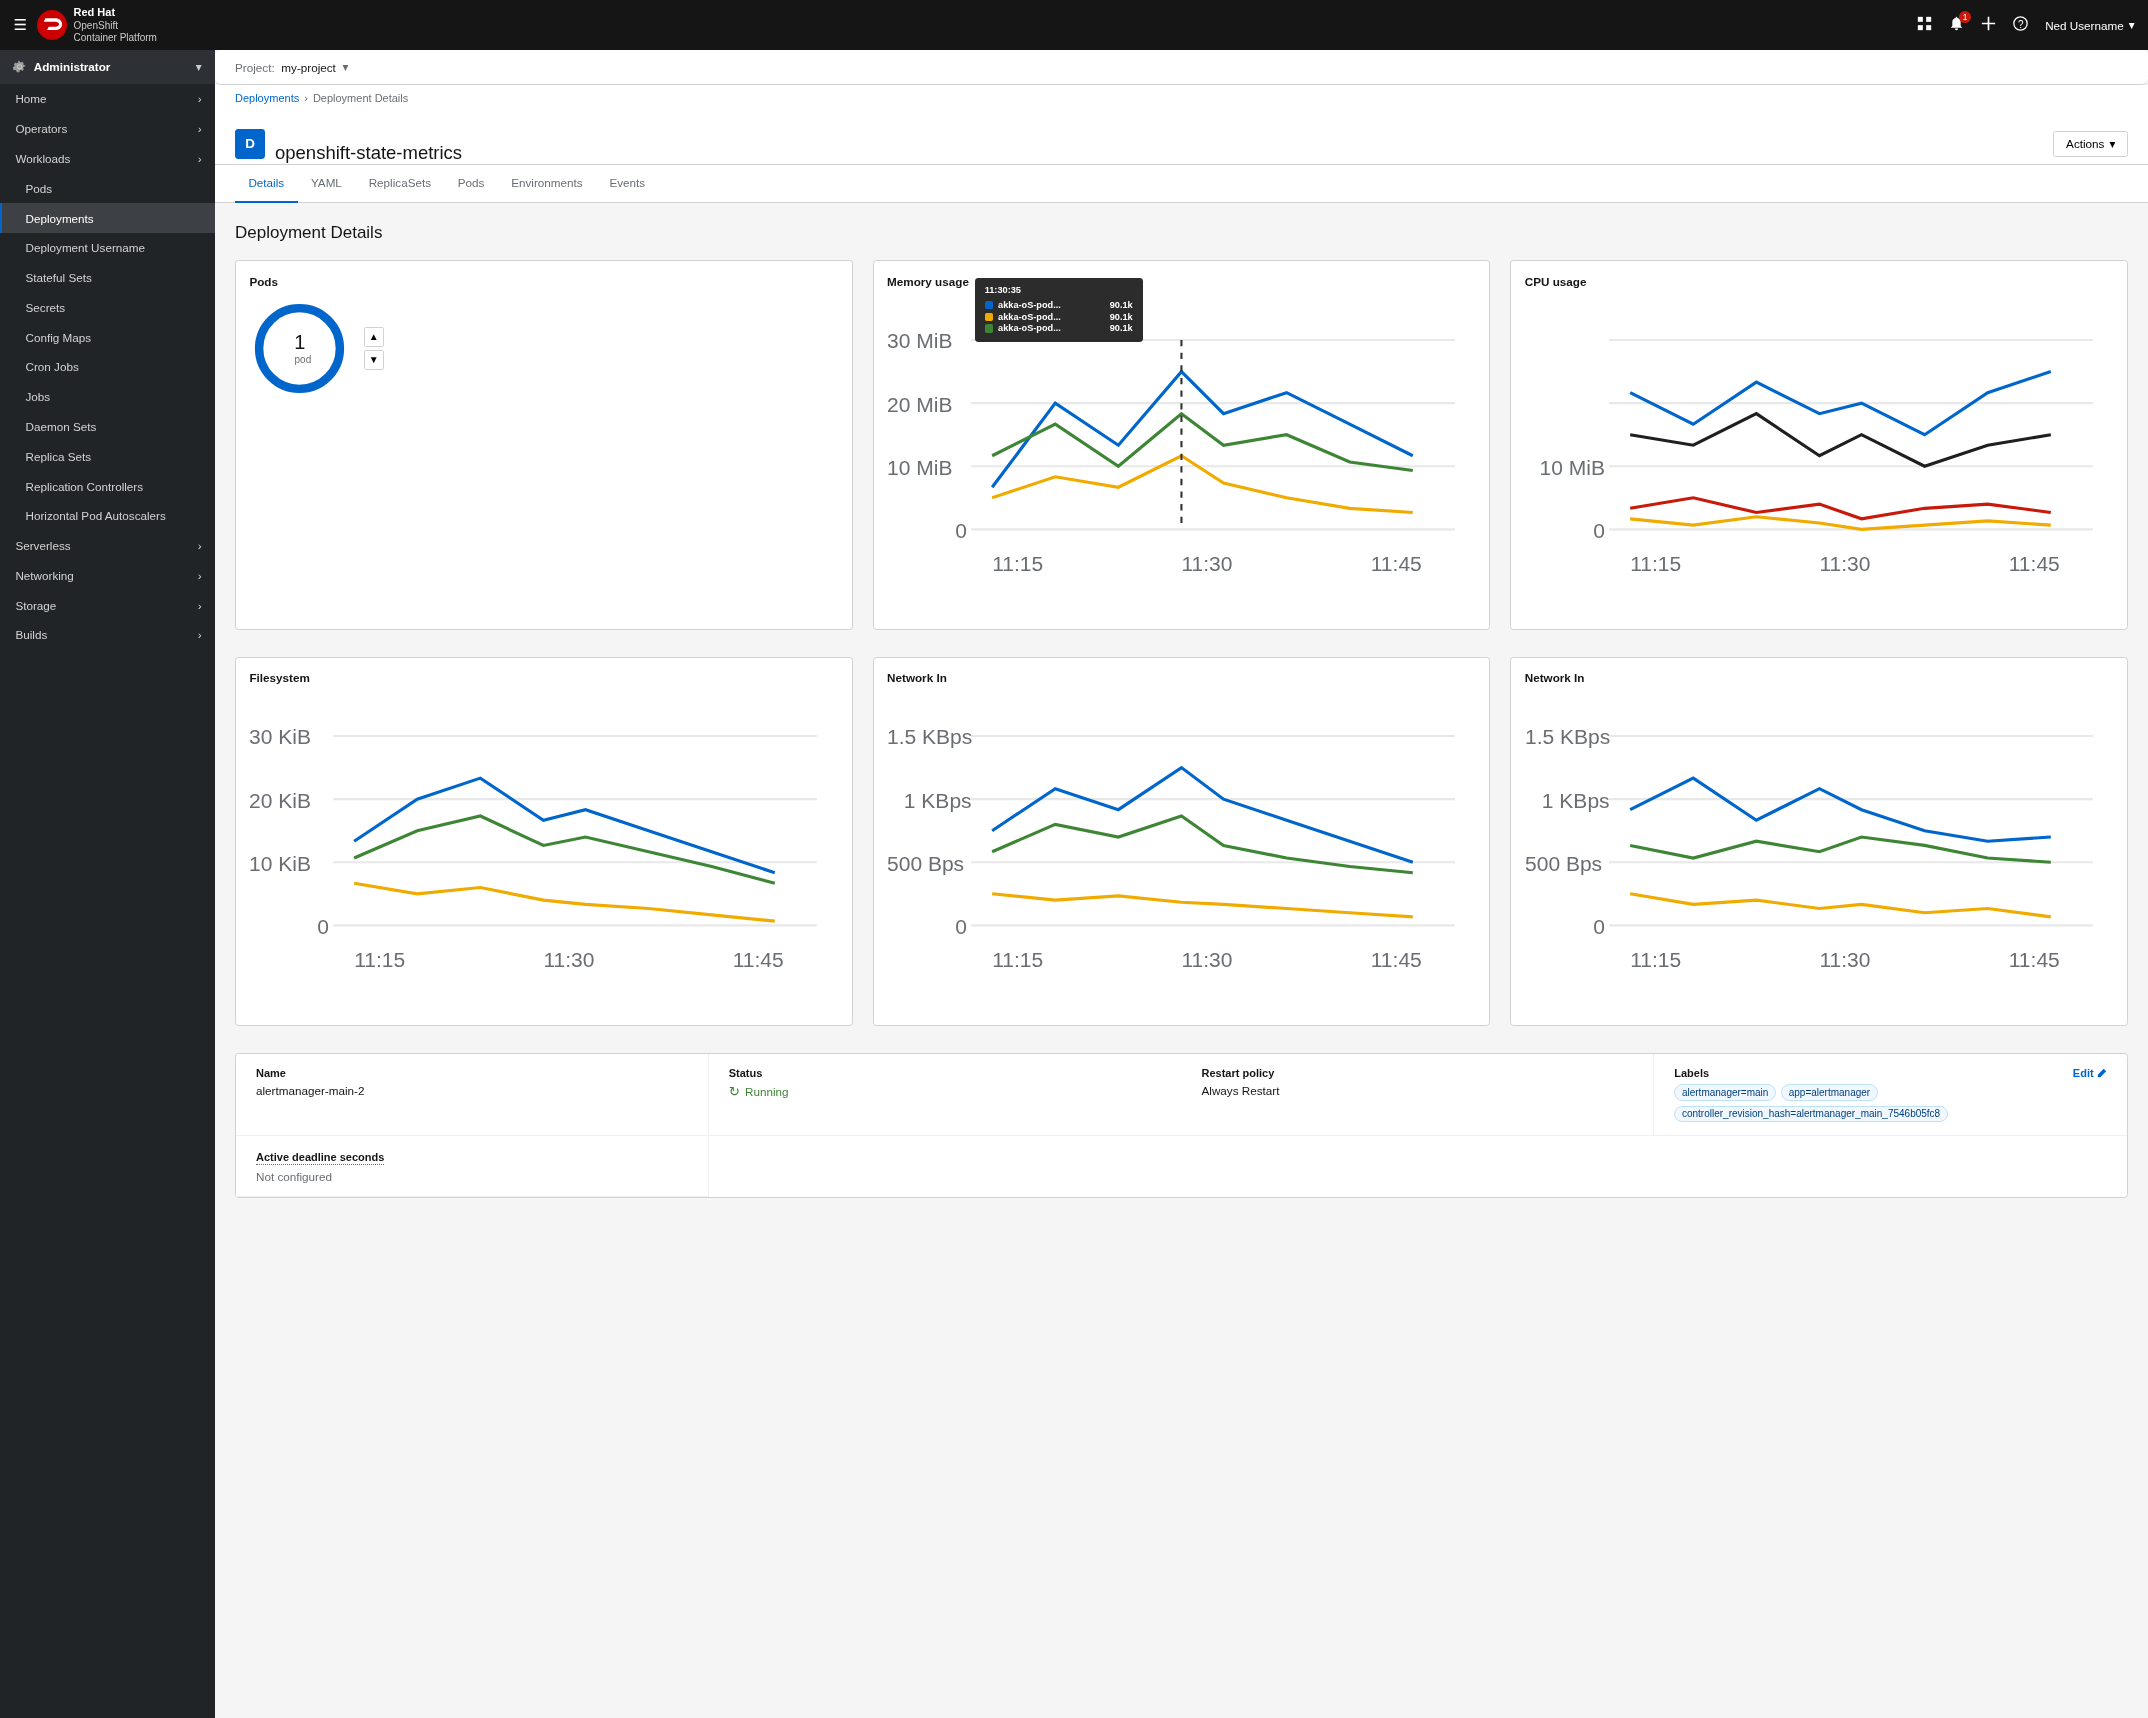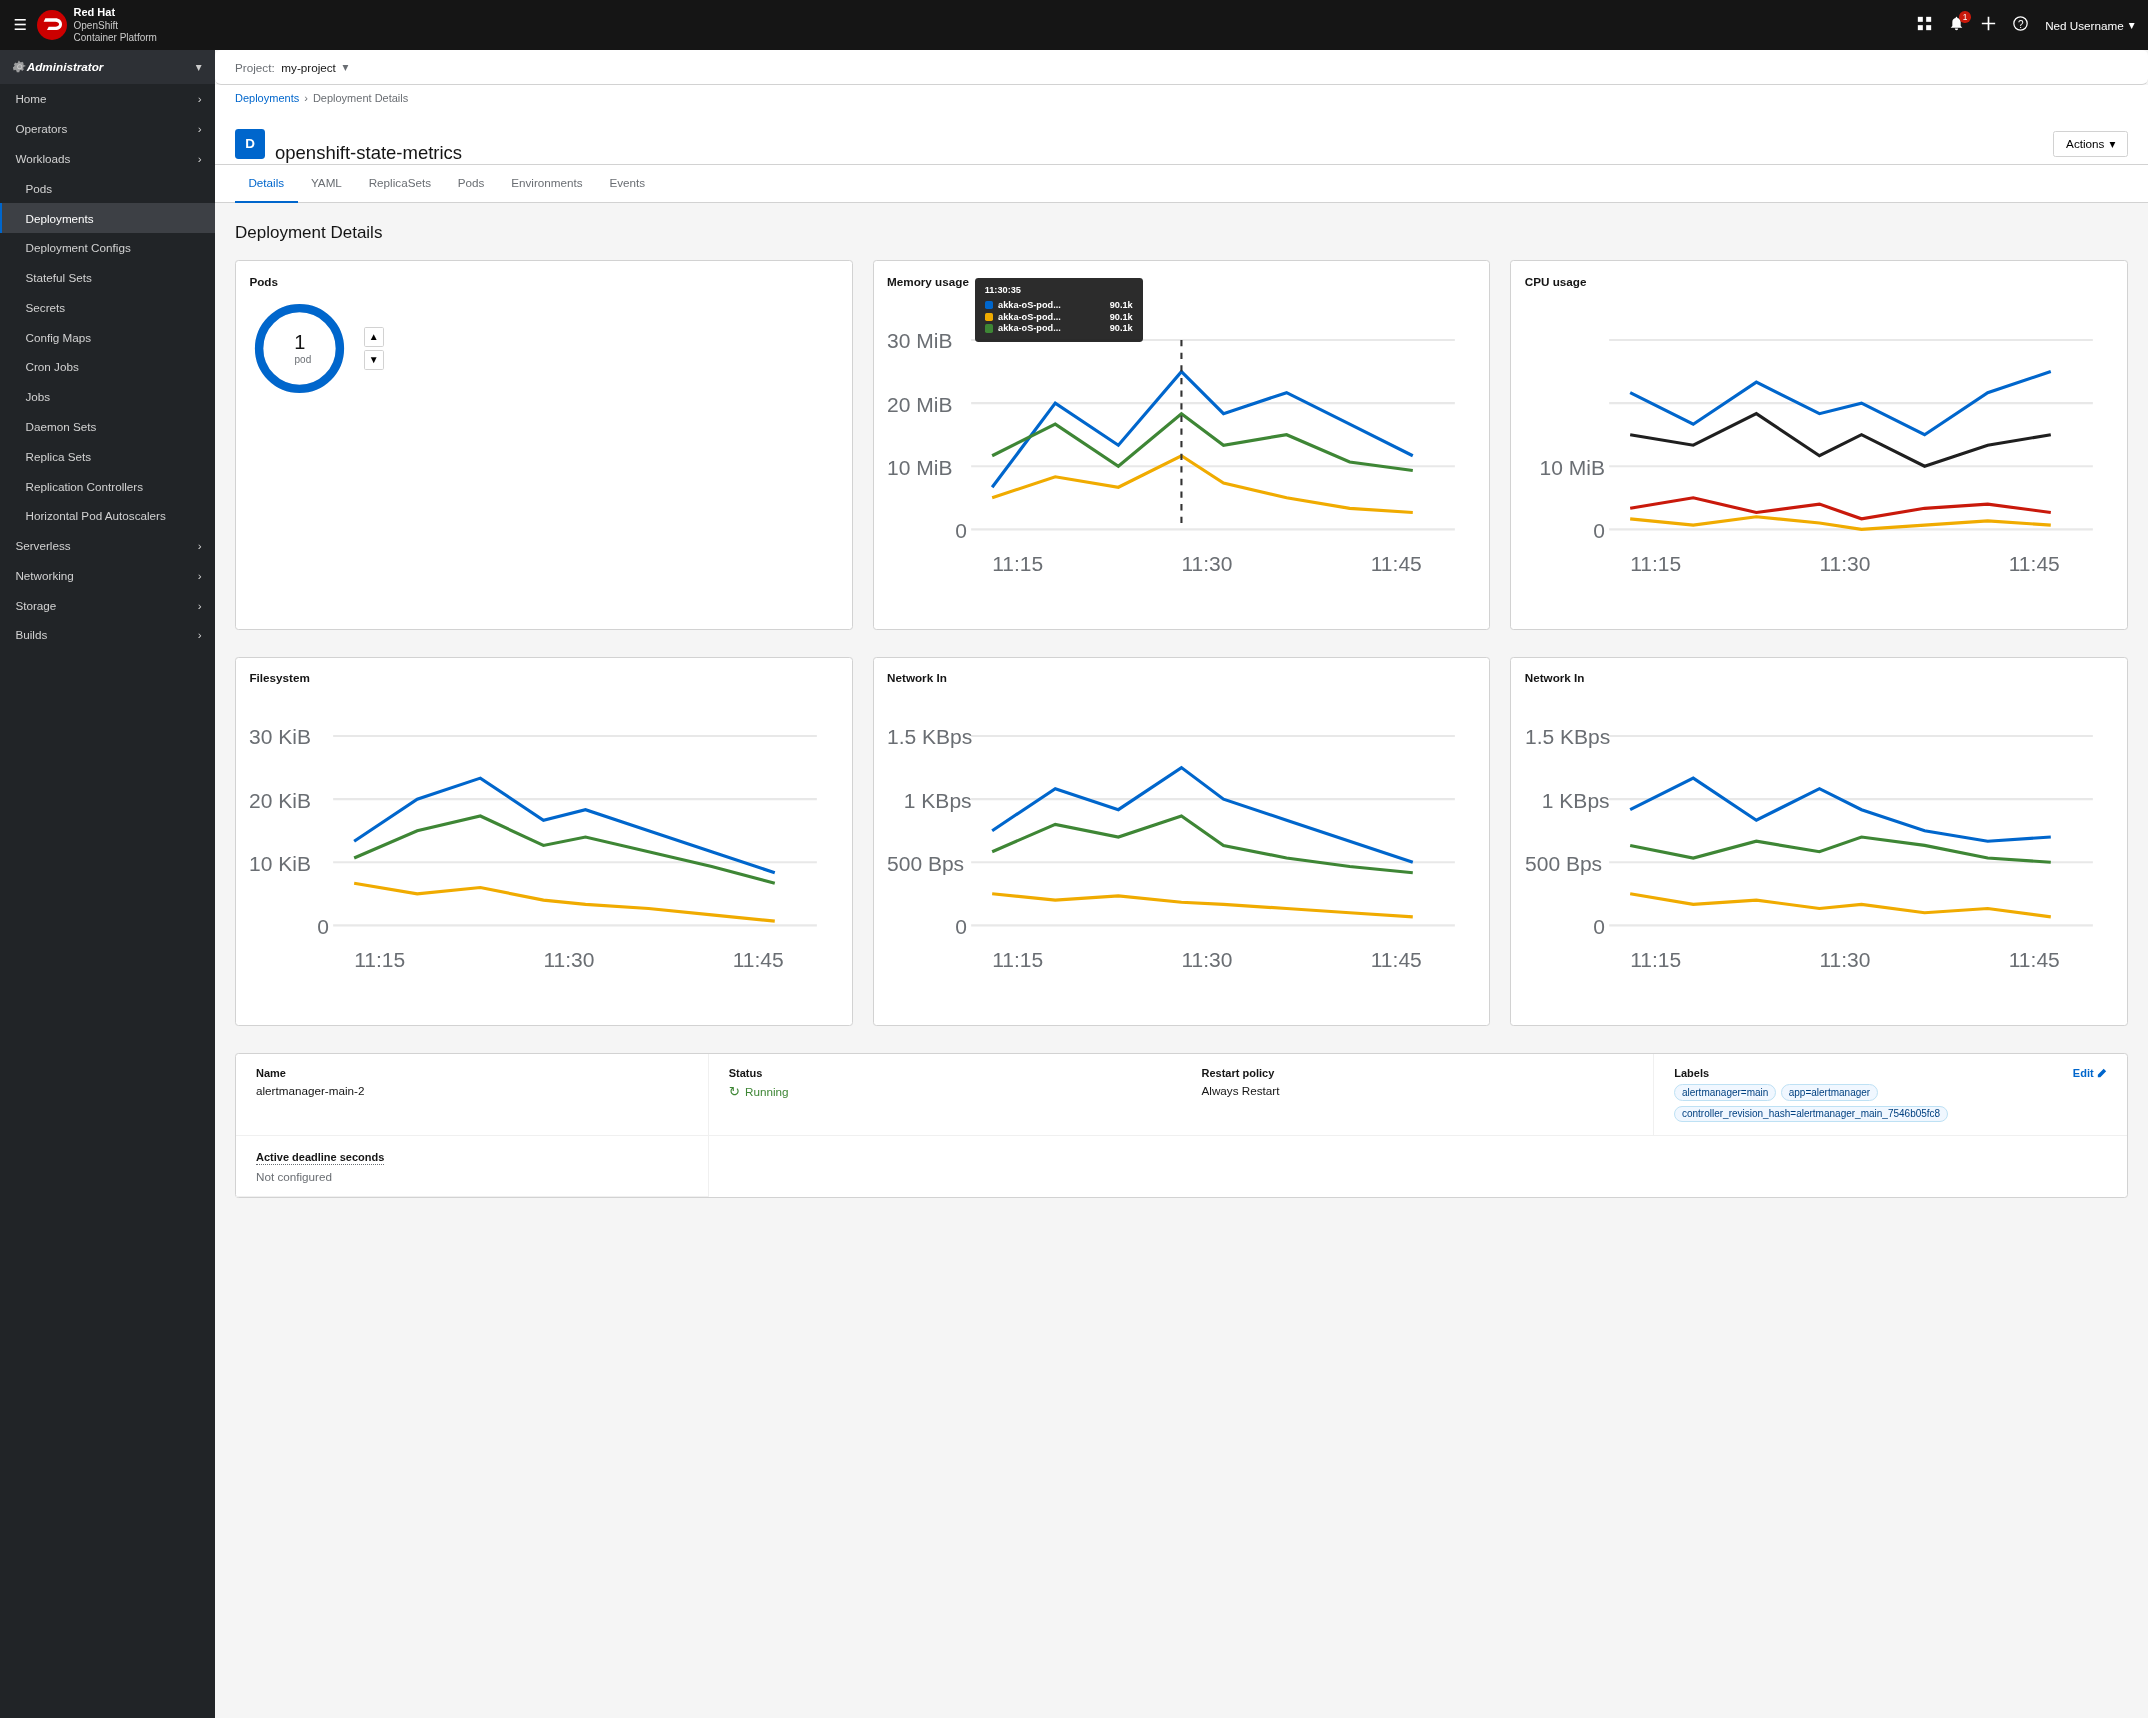--- a/index.html
+++ b/index.html
@@ -42,21 +42,21 @@
       position: fixed;
       left: 0; top: 50px;
       overflow-y: auto;
     }
     .sidebar-admin {
       display: flex; align-items: center; justify-content: space-between;
       padding: 10px 13.4px;
       background: #2d3035;
       cursor: pointer;
     }
-    .sidebar-admin-left { display: flex; align-items: center; gap: 0; font-size: 11.7px; font-weight: 600; font-style: italic; }
+    .sidebar-admin-left { display: flex; align-items: center; gap: 7px; font-size: 11.7px; font-weight: 600; }
     .sidebar-item {
       display: flex; align-items: center; justify-content: space-between;
       padding: 8.4px 13.4px;
       cursor: pointer;
       color: #d2d2d2;
       font-size: 11.7px;
       border-left: 2.5px solid transparent;
     }
     .sidebar-item.active { background: #3d4045; color: #fff; border-left: 2.5px solid #06c; }
     .sidebar-item.sub { padding-left: 23.5px; }
@@ -268,21 +268,21 @@
           <span>Workloads</span>
           <span>›</span>
         </div>
         <div class="sidebar-item sub">
           <span>Pods</span>
         </div>
         <div class="sidebar-item sub active">
           <span>Deployments</span>
         </div>
         <div class="sidebar-item sub">
-          <span>Deployment Configs</span>
+          <span>Deployment Username</span>
         </div>
         <div class="sidebar-item sub">
           <span>Stateful Sets</span>
         </div>
         <div class="sidebar-item sub">
           <span>Secrets</span>
         </div>
         <div class="sidebar-item sub">
           <span>Config Maps</span>
         </div>

